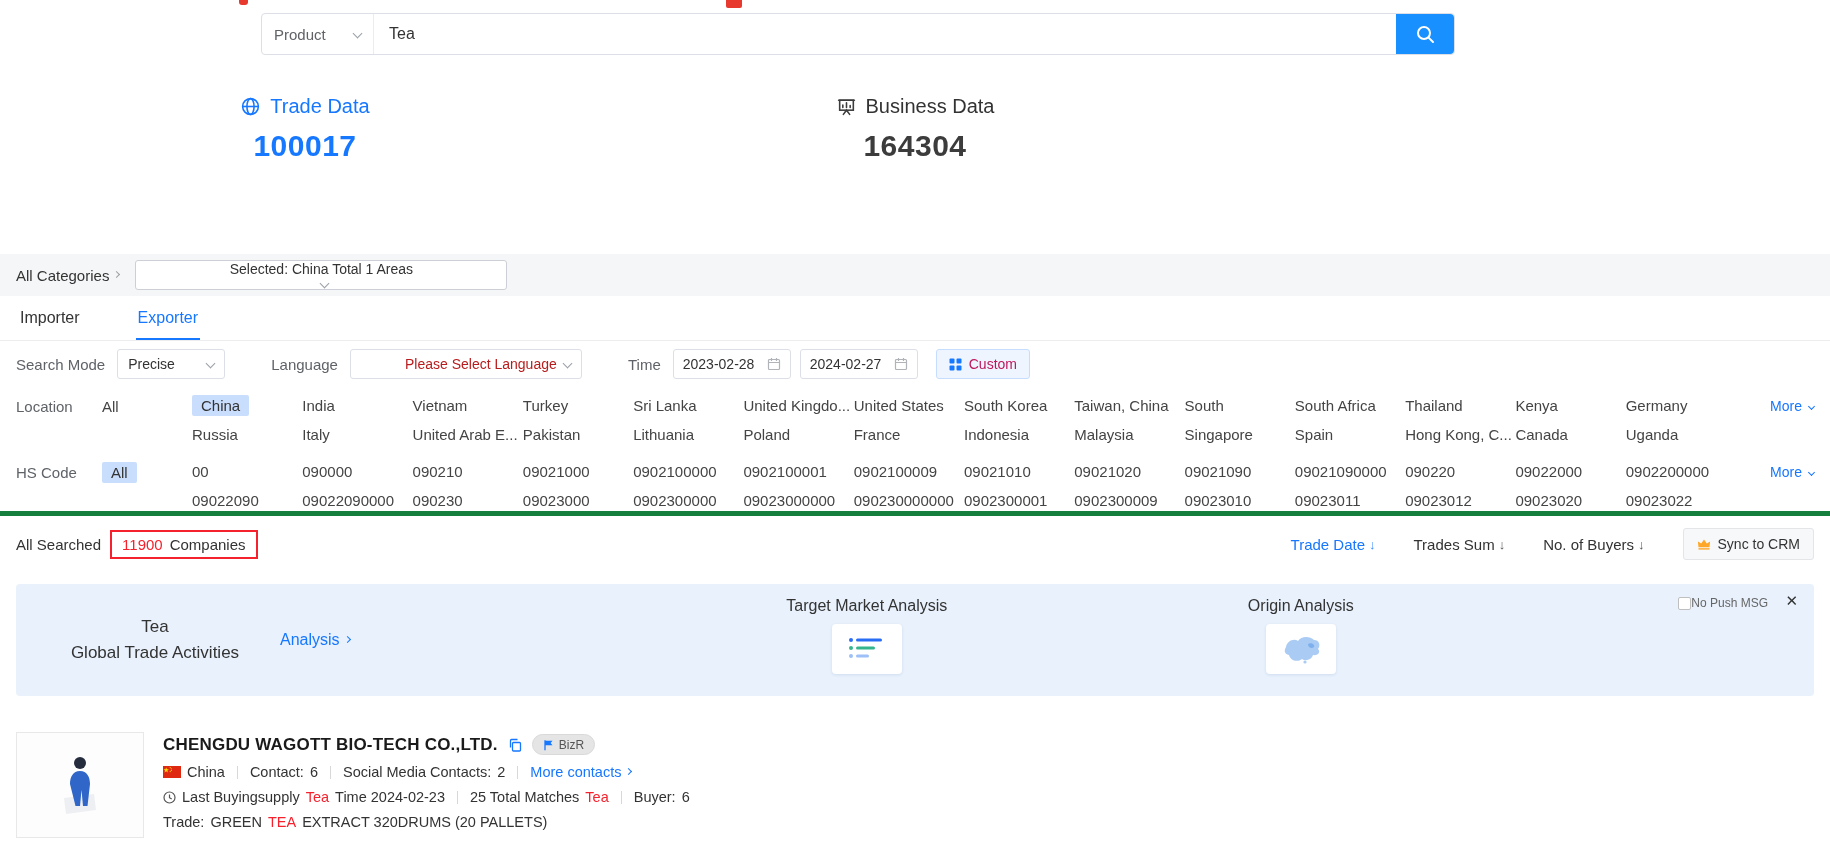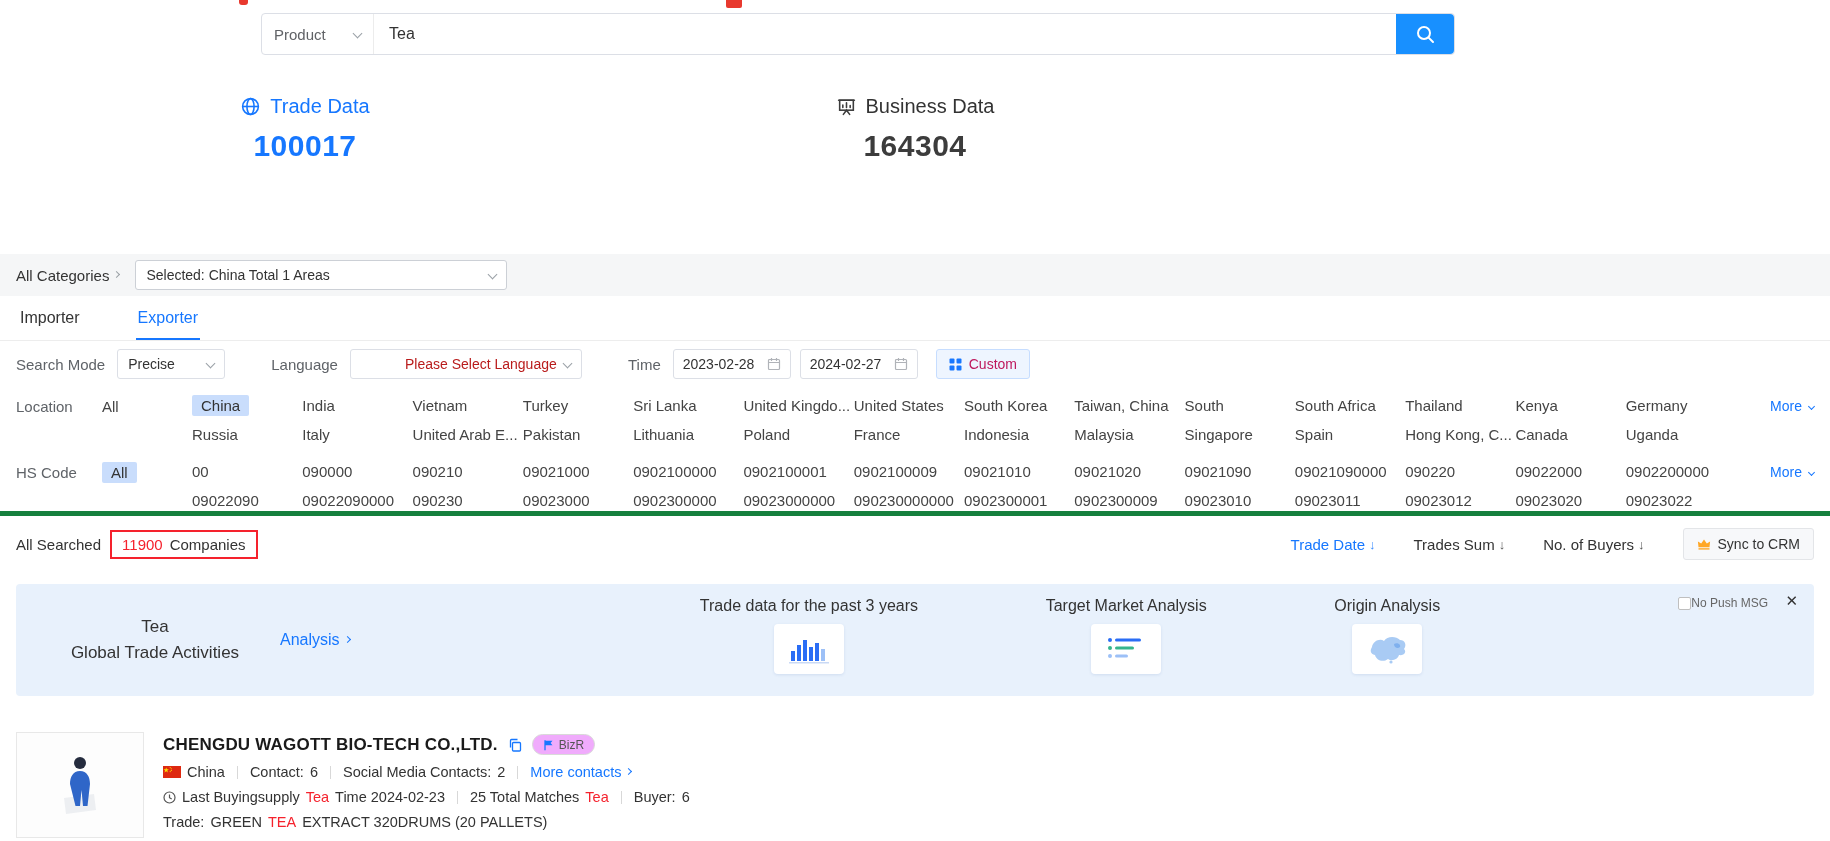--- a/index.html
+++ b/index.html
@@ -33,21 +33,21 @@
     display: flex; align-items: center; justify-content: center; gap: 9px; }
   .stat-value { margin-top: 11px; font-size: 30px; font-weight: 700; color: #3c3c3c; letter-spacing: .5px; }
   .stat.accent .stat-label, .stat.accent .stat-value { color: #1677ff; }
 
   
   .cat-bar { margin-top: 91px; height: 42px; background: #f5f6f7; display: flex;
     align-items: center; padding: 0 16px; font-size: 15px; }
   .cat-label { cursor: pointer; }
   .cat-select { margin-left: 16px; width: 372px; height: 30px; background: #fff;
     border: 1px solid #ccd0d6; border-radius: 3px; display: flex; align-items: center;
-    justify-content: space-between; padding: 0 10px; font-size: 14px; color: #333; cursor: pointer; }
+    justify-content: space-between; padding: 0 10px; font-size: 14px; color: #333; cursor: pointer; flex-direction: column; }
 
   
   .tabs { display: flex; gap: 54px; padding: 0 18px; border-bottom: 1px solid #ededed; }
   .tab { font-size: 16px; color: #333; padding: 13px 2px 11px; cursor: pointer;
     border-bottom: 2px solid transparent; }
   .tab.active { color: #1677ff; border-bottom-color: #1677ff; font-weight: 500; }
 
   
   .filters { padding: 8px 16px 0; }
   .filter-row { display: flex; align-items: center; }
@@ -114,21 +114,21 @@
   .banner-close { position: absolute; top: 8px; right: 16px; font-size: 15px; color: #333; cursor: pointer; }
 
   
   .company-card { margin: 36px 16px 0; display: flex; gap: 19px; }
   .logo { width: 128px; height: 106px; border: 1px solid #e8e8e8; background: #fdfdfd;
     display: flex; align-items: center; justify-content: center; cursor: pointer; }
   .company-info { display: flex; flex-direction: column; gap: 9px; padding-top: 2px; }
   .crow { display: flex; align-items: center; gap: 6px; font-size: 14.5px; color: #333; }
   .cname { font-size: 17px; font-weight: 700; color: #1a1a1a; letter-spacing: .2px; cursor: pointer; }
   .name-row { gap: 10px; }
-  .bizr { height: 21px; border: 1px solid #d9d9d9; border-radius: 11px; background: #f0abfc;
+  .bizr { height: 21px; border: 1px solid #d9d9d9; border-radius: 11px; background: #e5e5e5;
     display: inline-flex; align-items: center; gap: 5px; padding: 0 10px; font-size: 12px;
     color: #555; cursor: pointer; }
   .sep { width: 1px; height: 13px; background: #d8d8d8; margin: 0 6px; }
   .more-contacts { color: #1677ff; display: flex; align-items: center; cursor: pointer; text-decoration: none; }
   .red { color: #f5222d; }
 
   
   .chev { width: 7px; height: 7px; border-right: 1.5px solid #9aa0a6; border-bottom: 1.5px solid #9aa0a6;
     display: inline-block; transform: rotate(45deg); margin-left: 7px; margin-bottom: 2px; flex: none; }
   .chev.right { transform: rotate(-45deg); margin-left: 5px; }
@@ -359,34 +359,20 @@
     <div class="banner-title">
       <div>Tea</div>
       <div>Global Trade Activities</div>
     </div>
     <a class="analysis">
       <span>Analysis</span>
       <i class="chev right small blue"></i>
     </a>
     <div class="banner-items">
       <div class="banner-item">
-        <div class="banner-item-label">Trade data for the past 3 years</div>
-        <div class="banner-card">
-          <svg width="44" height="32" viewBox="0 0 44 32">
-              <rect x="4" y="18" width="4" height="10" fill="#2a6df5"></rect>
-              <rect x="10" y="12" width="4" height="16" fill="#2a6df5"></rect>
-              <rect x="16" y="7" width="4" height="21" fill="#2a6df5"></rect>
-              <rect x="22" y="14" width="4" height="14" fill="#2a6df5"></rect>
-              <rect x="28" y="10" width="4" height="18" fill="#2a6df5"></rect>
-              <rect x="34" y="16" width="4" height="12" fill="#9cc0f7"></rect>
-              <rect x="2" y="29" width="40" height="1.5" fill="#c9d9f5"></rect>
-            </svg>
-        </div>
-      </div>
-      <div class="banner-item">
         <div class="banner-item-label">Target Market Analysis</div>
         <div class="banner-card">
           <svg width="44" height="32" viewBox="0 0 44 32">
               <circle cx="6" cy="7" r="2" fill="#2a6df5"></circle>
               <rect x="11" y="5.5" width="26" height="3" rx="1.5" fill="#2a6df5"></rect>
               <circle cx="6" cy="15" r="2" fill="#35b58d"></circle>
               <rect x="11" y="13.5" width="19" height="3" rx="1.5" fill="#35b58d"></rect>
               <circle cx="6" cy="23" r="2" fill="#9cc0f7"></circle>
               <rect x="11" y="21.5" width="13" height="3" rx="1.5" fill="#9cc0f7"></rect>
             </svg>

